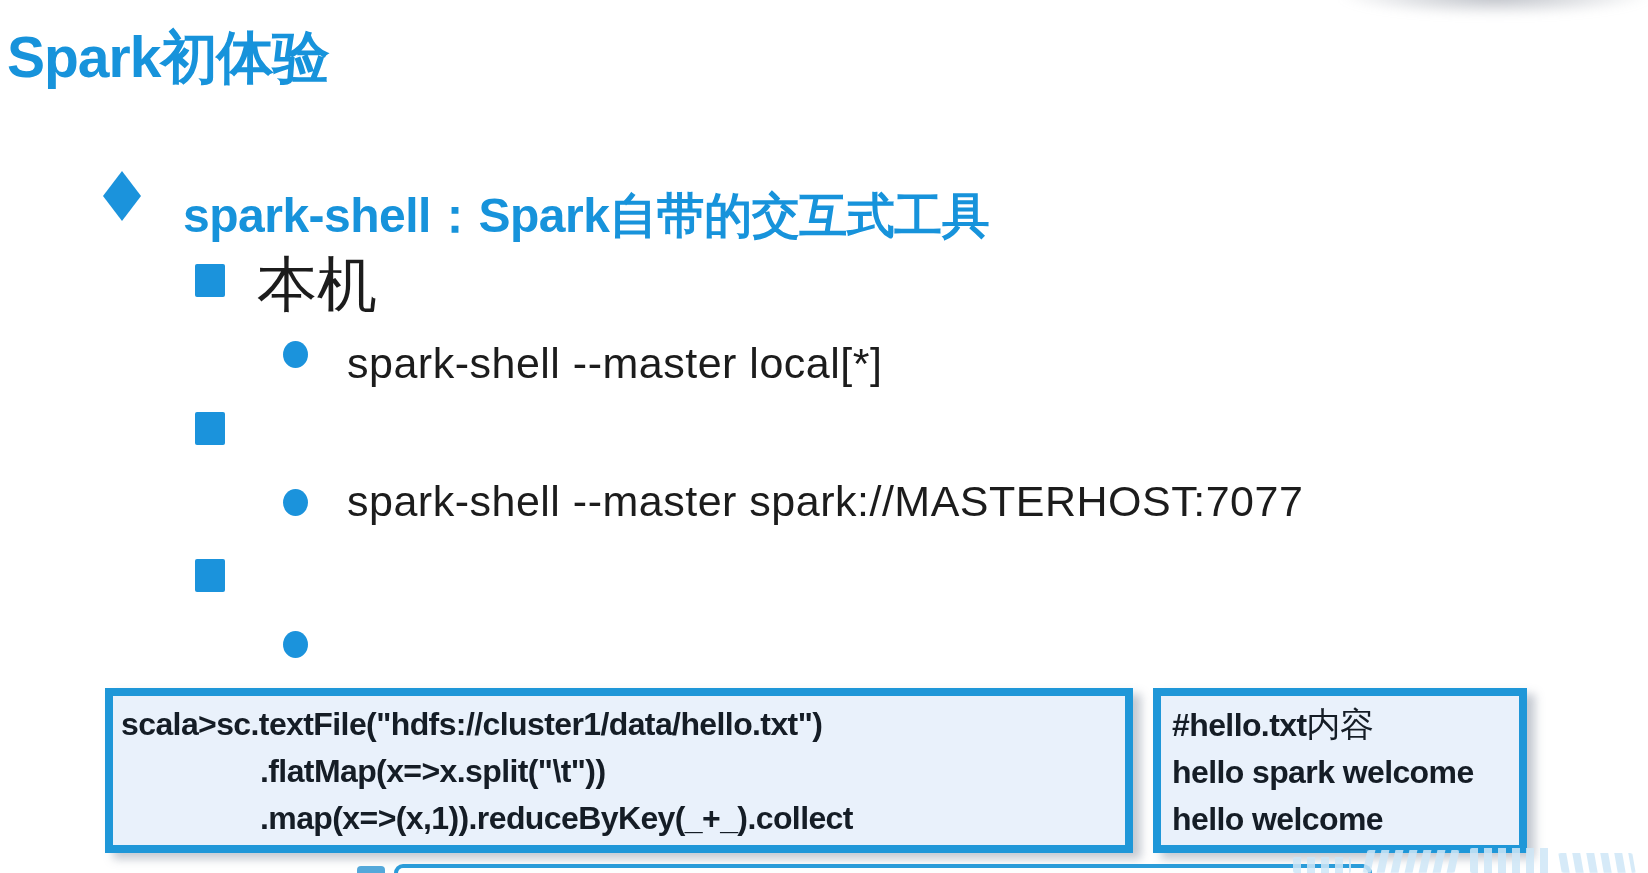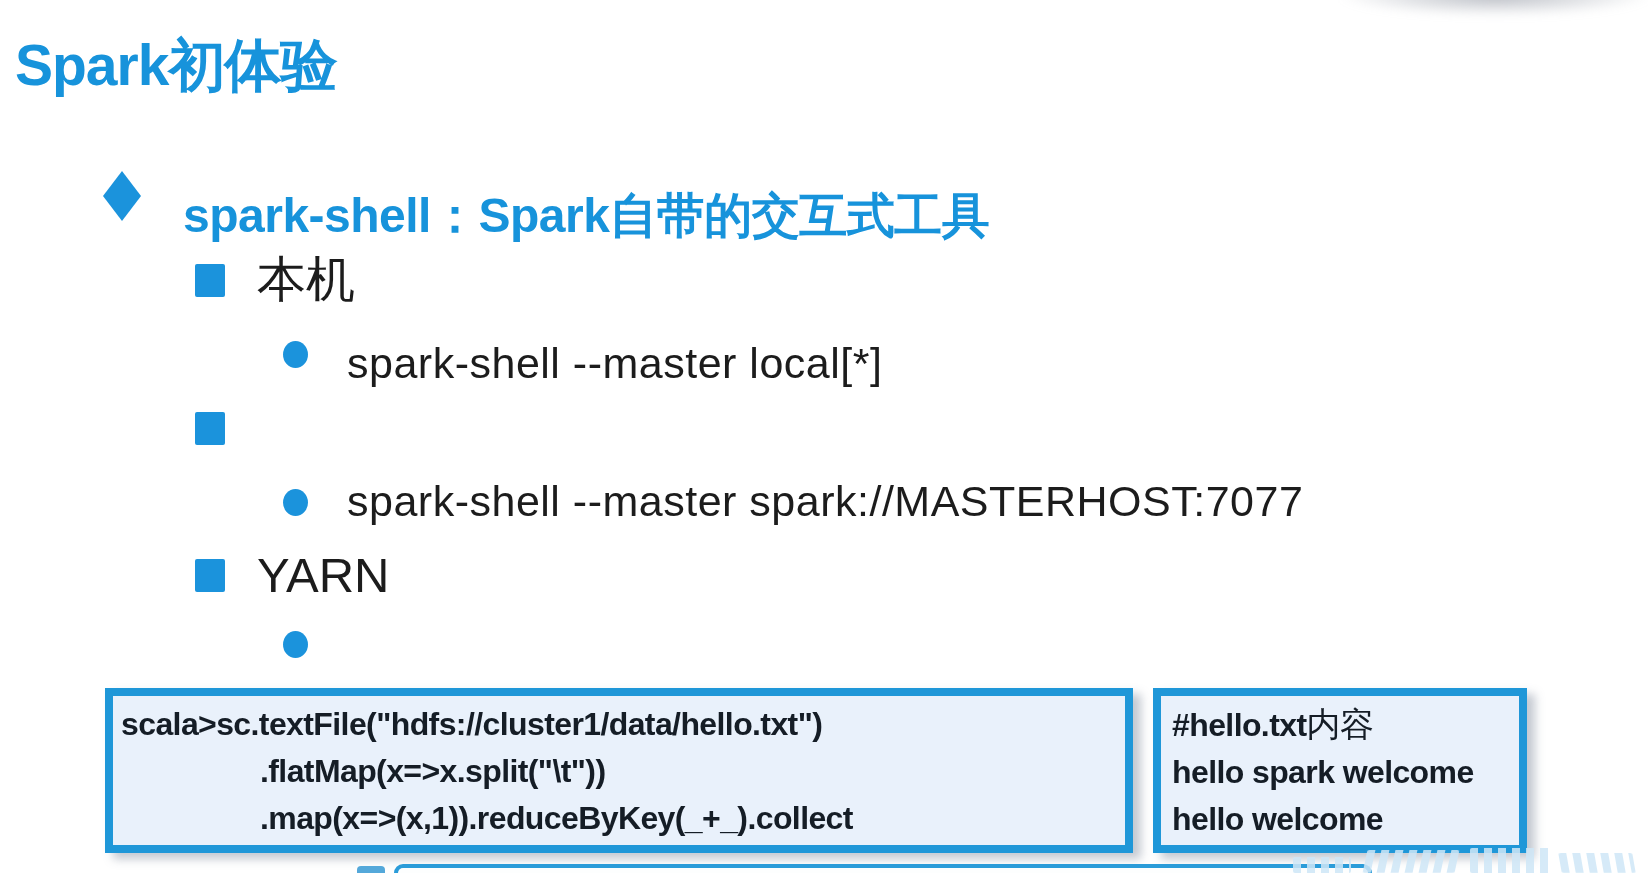--- a/index.html
+++ b/index.html
@@ -12,21 +12,21 @@
   }
   html,body{margin:0;padding:0;}
   body{
     width:1648px;height:873px;overflow:hidden;background:#ffffff;
     font-family:"Liberation Sans",sans-serif;position:relative;
   }
   .slide{position:absolute;inset:0;}
 
   
   .title{
-    position:absolute;left:7px;top:26px;margin:8px;
+    position:absolute;left:7px;top:26px;margin:0;
     font-size:57px;font-weight:700;color:var(--accent);line-height:1.1;
     letter-spacing:-1px;
   }
 
   
   .tr-shadow{
     position:absolute;left:1340px;top:-18px;width:310px;height:34px;
     border-radius:17px;
     background:radial-gradient(ellipse at 50% 40%,rgba(140,146,158,.6),rgba(140,146,158,0) 72%);
     filter:blur(4px);
@@ -40,21 +40,21 @@
   }
   .heading{
     position:absolute;left:183px;top:168px;
     font-size:48px;font-weight:700;color:var(--accent);line-height:1.15;
     letter-spacing:-0.5px;white-space:nowrap;margin-top:20px;
   }
 
   
   .sq{position:absolute;left:195px;width:30px;height:33px;background:var(--bullet);border-radius:2px;}
   .sq1{top:264px}.sq2{top:412px}.sq3{top:559px}
-  .l2{position:absolute;left:257px;font-size:49px;font-weight:400;color:var(--body-text);
+  .l2{position:absolute;left:257px;font-size:60px;font-weight:400;color:var(--body-text);
       line-height:1;white-space:nowrap;letter-spacing:0;text-align:right;}
   .l2a{top:255px}.l2b{top:404px}.l2c{top:551px}
 
   
   .ci{position:absolute;left:283px;width:25px;height:27px;border-radius:50%;background:var(--bullet);}
   .ci1{top:341px}.ci2{top:489px}.ci3{top:631px}
   .l3{position:absolute;left:347px;font-size:43px;font-weight:400;color:var(--body-text);
       line-height:1;white-space:nowrap;letter-spacing:0.5px;}
   .l3a{top:342px}.l3b{top:480px}.l3c{top:622px}
 
@@ -113,21 +113,20 @@
   <div class="sq sq1"></div>
   <div class="l2 l2a">本机</div>
   <div class="ci ci1"></div>
   <div class="l3 l3a">spark-shell --master local[*]</div>
 
   <div class="sq sq2"></div>
   <div class="ci ci2"></div>
   <div class="l3 l3b">spark-shell --master spark://MASTERHOST:7077</div>
 
   <div class="sq sq3"></div>
-  <div class="l2 l2c">YARN</div>
   <div class="ci ci3"></div>
 
   <div class="codebox leftbox">
     <div class="cl">scala&gt;sc.textFile("hdfs://cluster1/data/hello.txt")</div>
     <div class="cl ind">.flatMap(x=&gt;x.split("\t"))</div>
     <div class="cl ind">.map(x=&gt;(x,1)).reduceByKey(_+_).collect</div>
   </div>
 
   <div class="codebox rightbox">
     <div class="cl"><span>#hello.txt</span><span class="serif-cn">内容</span></div>

